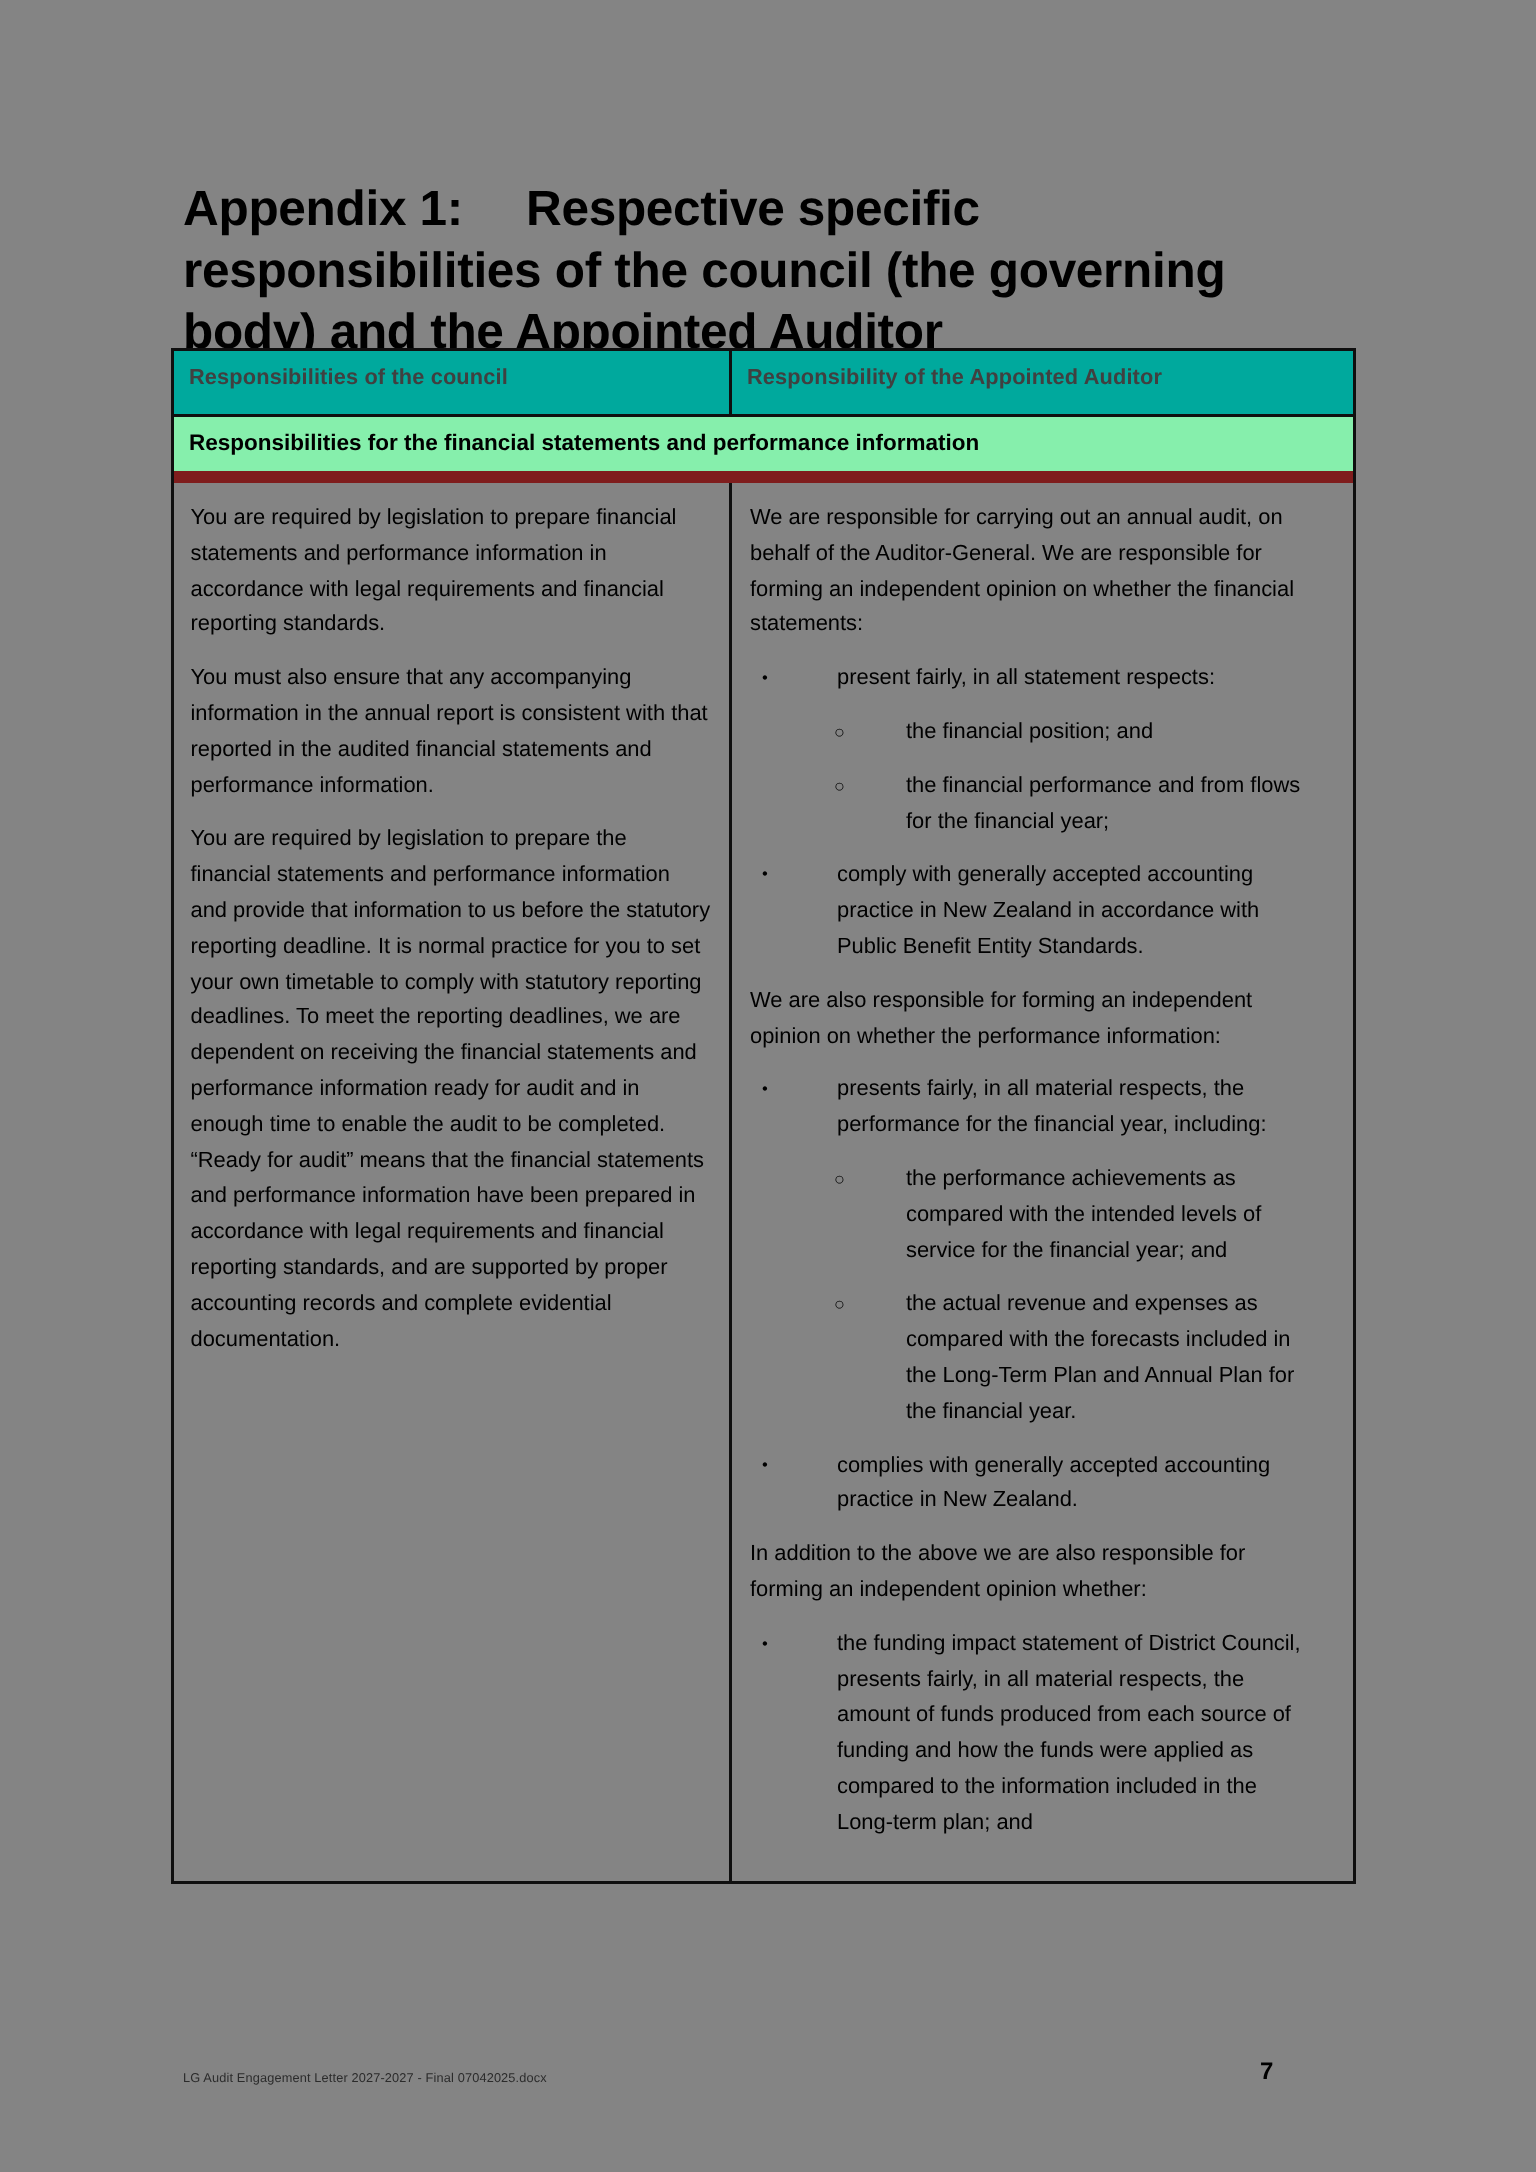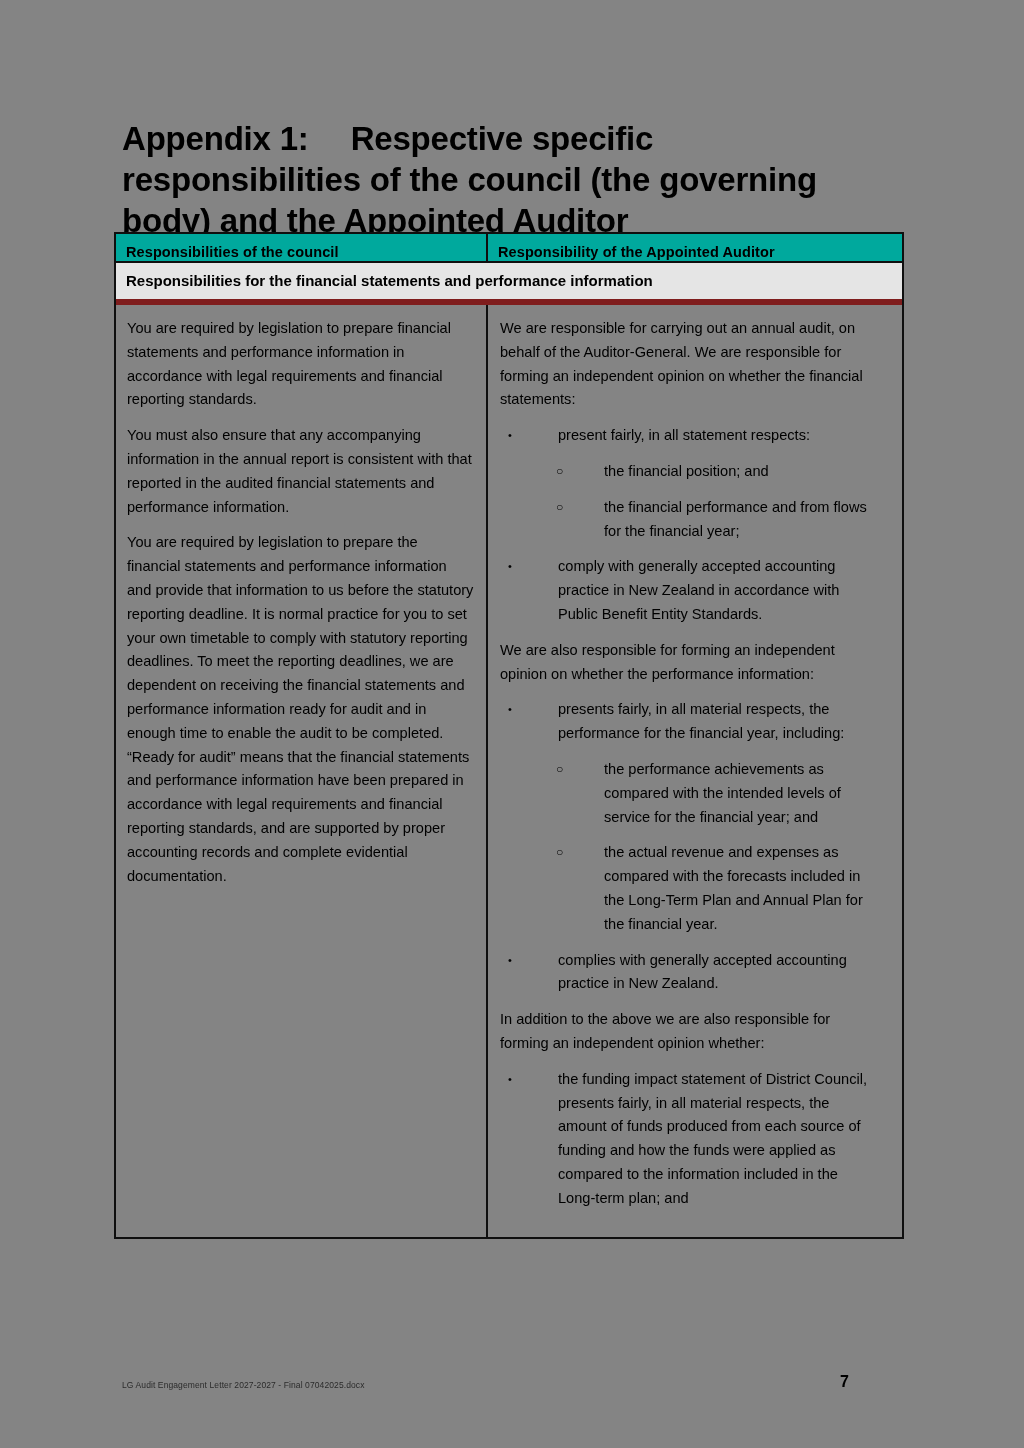--- a/index.html
+++ b/index.html
@@ -53,37 +53,37 @@
     width: 100%;
     box-sizing: border-box;
   }
 
   .head-row {
     background: #00A99D;
     border-bottom: 2px solid #0f0f0f;
   }
   .head-cell {
     box-sizing: border-box;
-    padding: 10px 10px 1px 10px;
+    padding: 10px 10px 16px 10px;
     font-size: 14.5px;
     font-weight: 600;
-    color: #000000;
+    color: #404040;
     letter-spacing: 0.1px;
   }
   .head-cell.left {
     width: 372px;
     border-right: 2px solid #0f0f0f;
   }
   .head-cell.right {
     flex: 1;
   }
 
   .band-row {
-    background: #e5e5e5;
-    border-bottom: 6px solid #7f1d1d;
+    background: #86efac;
+    border-bottom: 8px solid #7f1d1d;
   }
   .band-cell {
     box-sizing: border-box;
     padding: 9px 10px 10px 10px;
     font-size: 15px;
     font-weight: bold;
     color: #000;
     width: 100%;
   }
 

